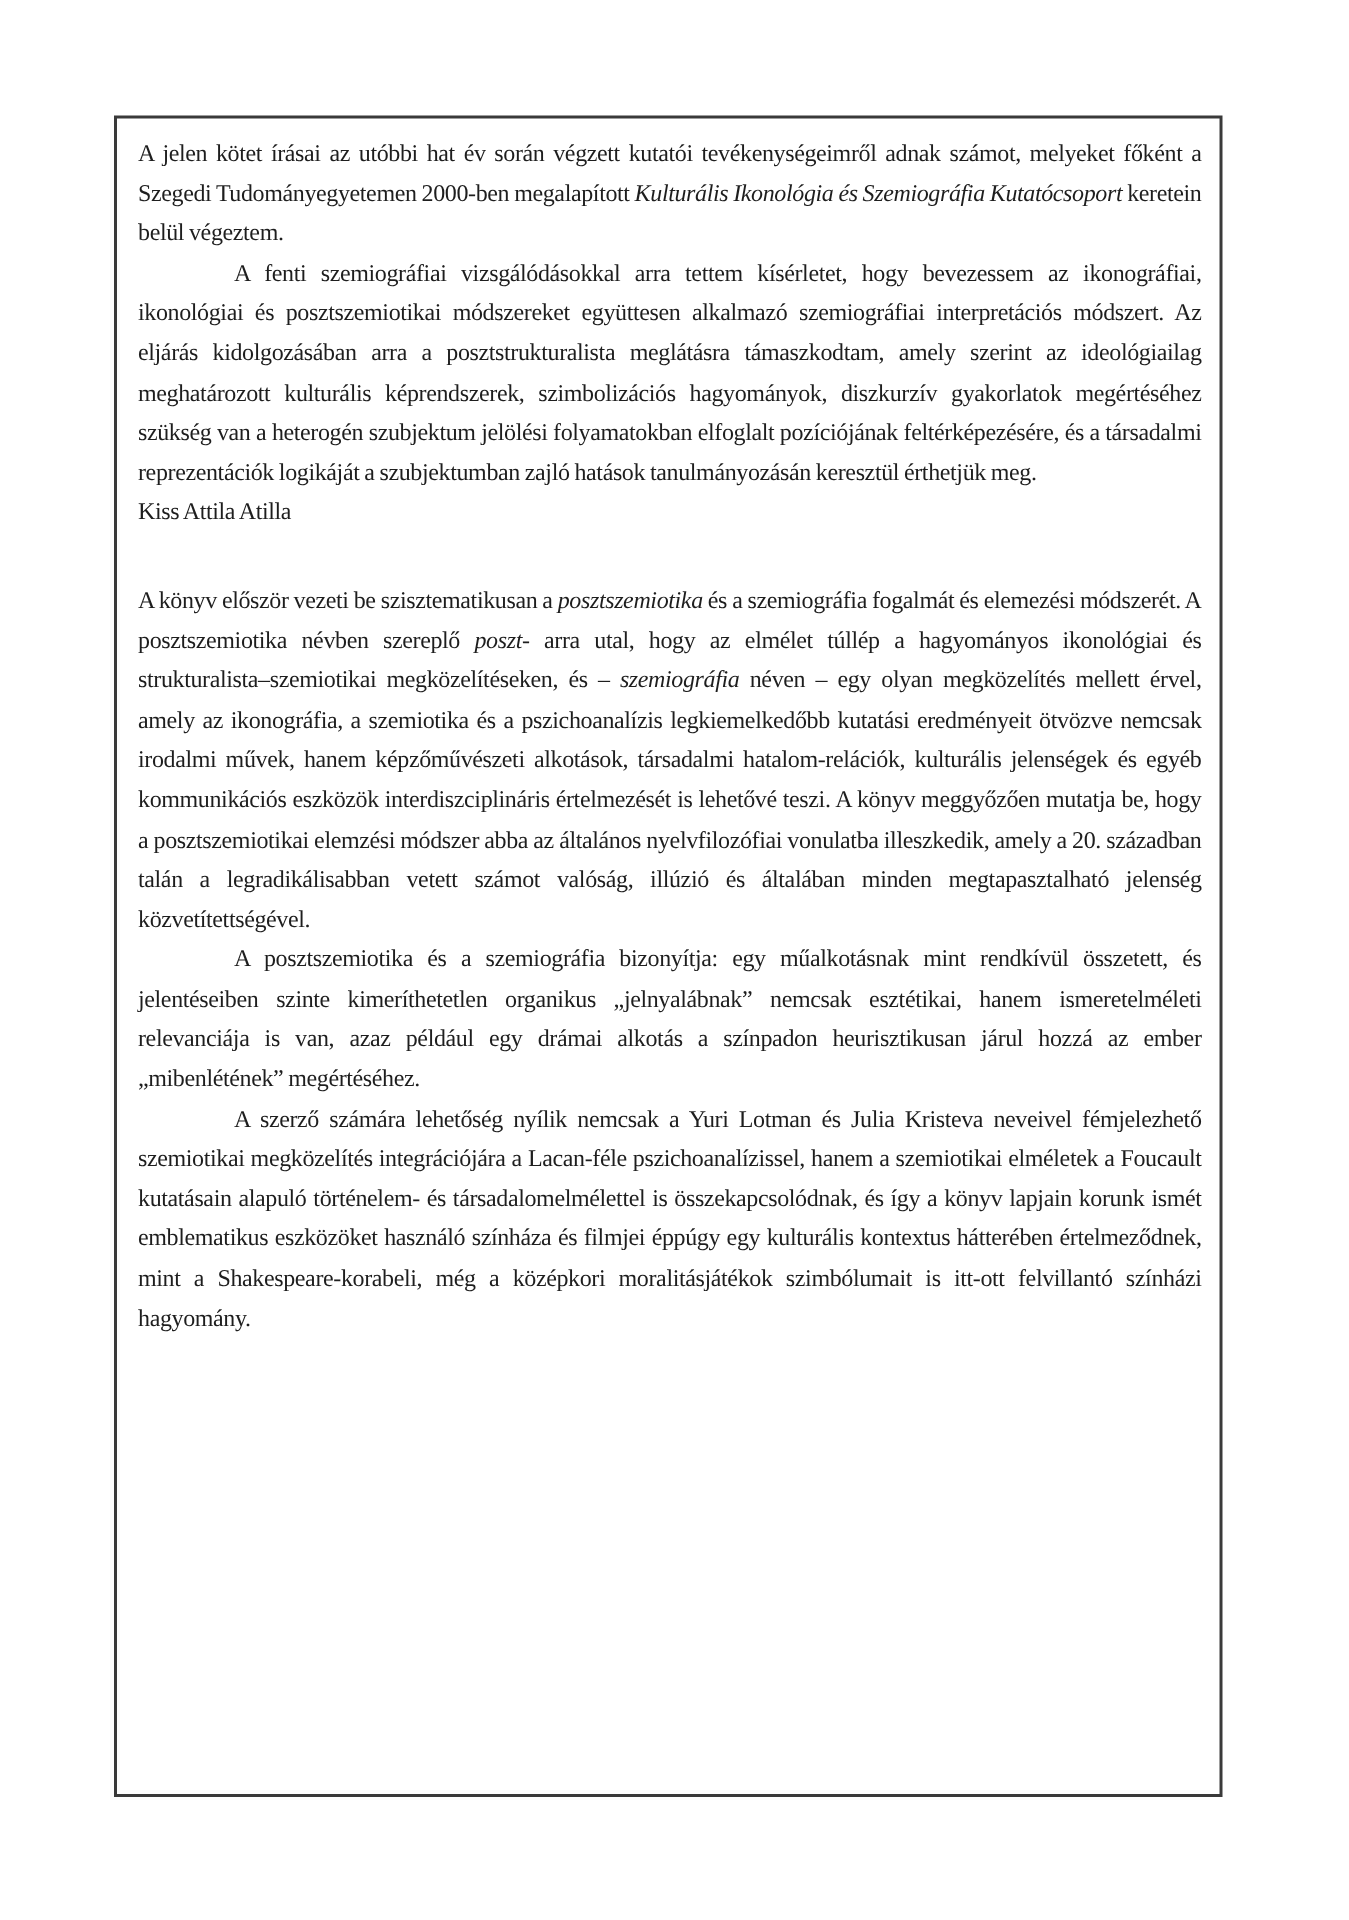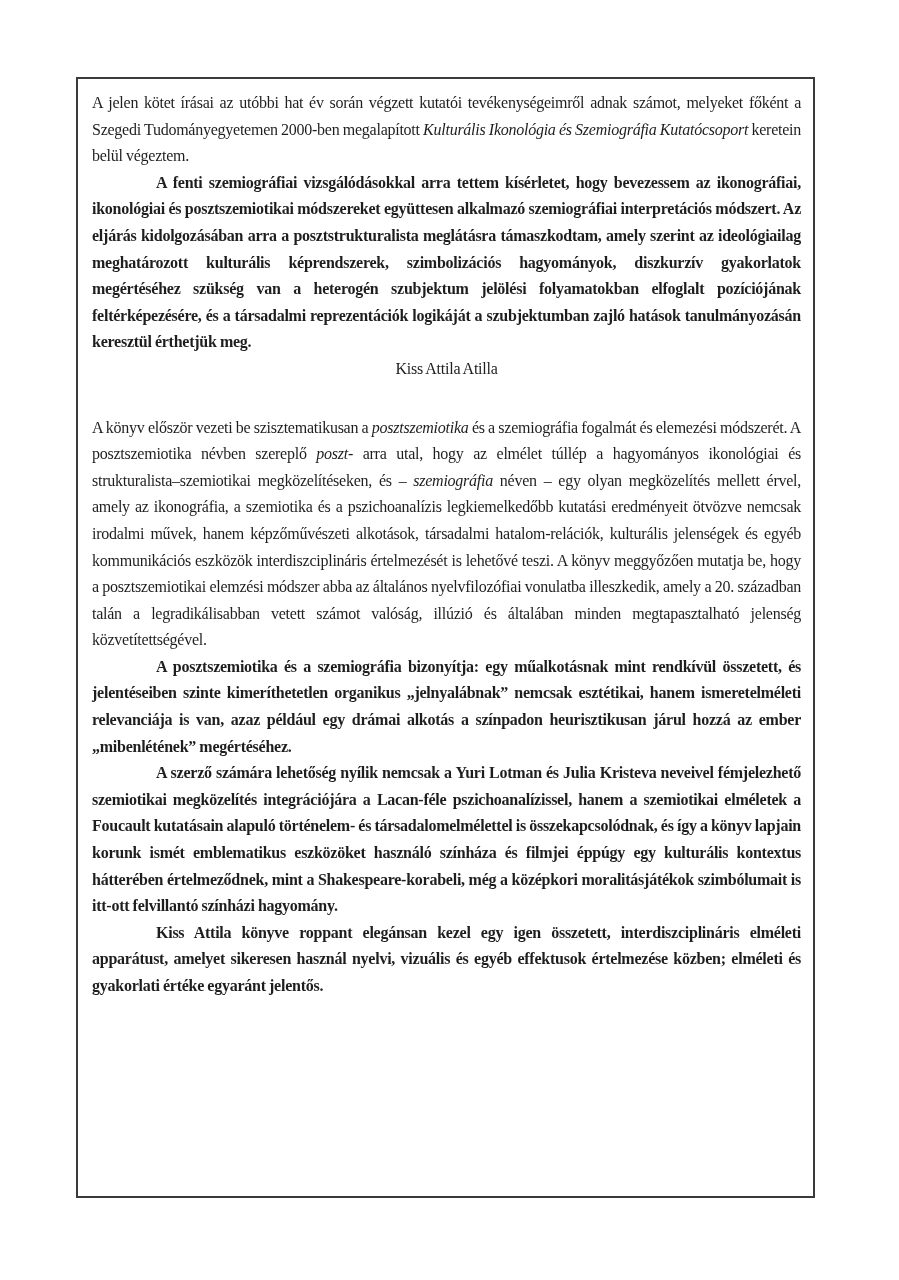--- a/index.html
+++ b/index.html
@@ -34,24 +34,23 @@
       text-align: justify;
       letter-spacing: -0.25px;
       word-spacing: -0.5px;
     }
     .content p {
       margin: 0;
       hyphens: manual;
     }
     .content p.indent {
       text-indent: 64px;
-      font-weight: bold;
     }
     .signature {
-      text-align: center;
+      text-align: left;
       margin: 4px 0 0 0;
     }
     .section-gap {
       height: 32px;
     }
     .content i {
       font-style: italic;
     }
   </style>
 </head>
@@ -66,16 +65,15 @@
     <p class="indent">A fenti szemiográfiai vizsgálódásokkal arra tettem kísérletet, hogy bevezessem az ikonográfiai, ikonológiai és posztszemiotikai módszereket együttesen alkalmazó szemiográfiai interpretációs módszert. Az eljárás kidolgozásában arra a posztstrukturalista meglátásra támaszkodtam, amely szerint az ideológiailag meghatározott kulturális képrendszerek, szimbolizációs hagyományok, diszkurzív gyakorlatok megértéséhez szükség van a heterogén szubjektum jelölési folyamatokban elfoglalt pozíciójának feltérképezésére, és a társadalmi reprezentációk logikáját a szubjektumban zajló hatások tanulmányozásán keresztül érthetjük meg.</p>
     <p class="signature">Kiss Attila Atilla</p>
   </div>
 
   <div class="section-gap"></div>
 
   <div>
     <p><span>A könyv először vezeti be szisztematikusan a </span><i>posztszemiotika</i><span> és a szemiográfia fogalmát és elemezési módszerét. A posztszemiotika névben szereplő </span><i>poszt-</i><span> arra utal, hogy az elmélet túllép a hagyományos ikonológiai és strukturalista–szemiotikai megközelítéseken, és – </span><i>szemiográfia</i><span> néven – egy olyan megközelítés mellett érvel, amely az ikonográfia, a szemiotika és a pszichoanalízis legkiemelkedőbb kutatási eredményeit ötvözve nemcsak irodalmi művek, hanem képzőművészeti alkotások, társadalmi hatalom-relációk, kulturális jelenségek és egyéb kommunikációs eszközök interdiszciplináris értelmezését is lehetővé teszi. A könyv meggyőzően mutatja be, hogy a posztszemiotikai elemzési módszer abba az általános nyelvfilozófiai vonulatba illeszkedik, amely a 20. században talán a legradikálisabban vetett számot valóság, illúzió és általában minden megtapasztalható jelenség közvetítettségével.</span></p>
     <p class="indent">A posztszemiotika és a szemiográfia bizonyítja: egy műalkotásnak mint rendkívül összetett, és jelentéseiben szinte kimeríthetetlen organikus „jelnyalábnak” nemcsak esztétikai, hanem ismeretelméleti relevanciája is van, azaz például egy drámai alkotás a színpadon heurisztikusan járul hozzá az ember „mibenlétének” megértéséhez.</p>
     <p class="indent">A szerző számára lehetőség nyílik nemcsak a Yuri Lotman és Julia Kristeva neveivel fémjelezhető szemiotikai megközelítés integrációjára a Lacan-féle pszichoanalízissel, hanem a szemiotikai elméletek a Foucault kutatásain alapuló történelem- és társadalomelmélettel is összekapcsolódnak, és így a könyv lapjain korunk ismét emblematikus eszközöket használó színháza és filmjei éppúgy egy kulturális kontextus hátterében értelmeződnek, mint a Shakespeare-korabeli, még a középkori moralitásjátékok szimbólumait is itt-ott felvillantó színházi hagyomány.</p>
-    <p class="indent">Kiss Attila könyve roppant elegánsan kezel egy igen összetett, interdiszciplináris elméleti apparátust, amelyet sikeresen használ nyelvi, vizuális és egyéb effektusok értelmezése közben; elméleti és gyakorlati értéke egyaránt jelentős.</p>
   </div>
 
 </div>
 
 </body></html>

